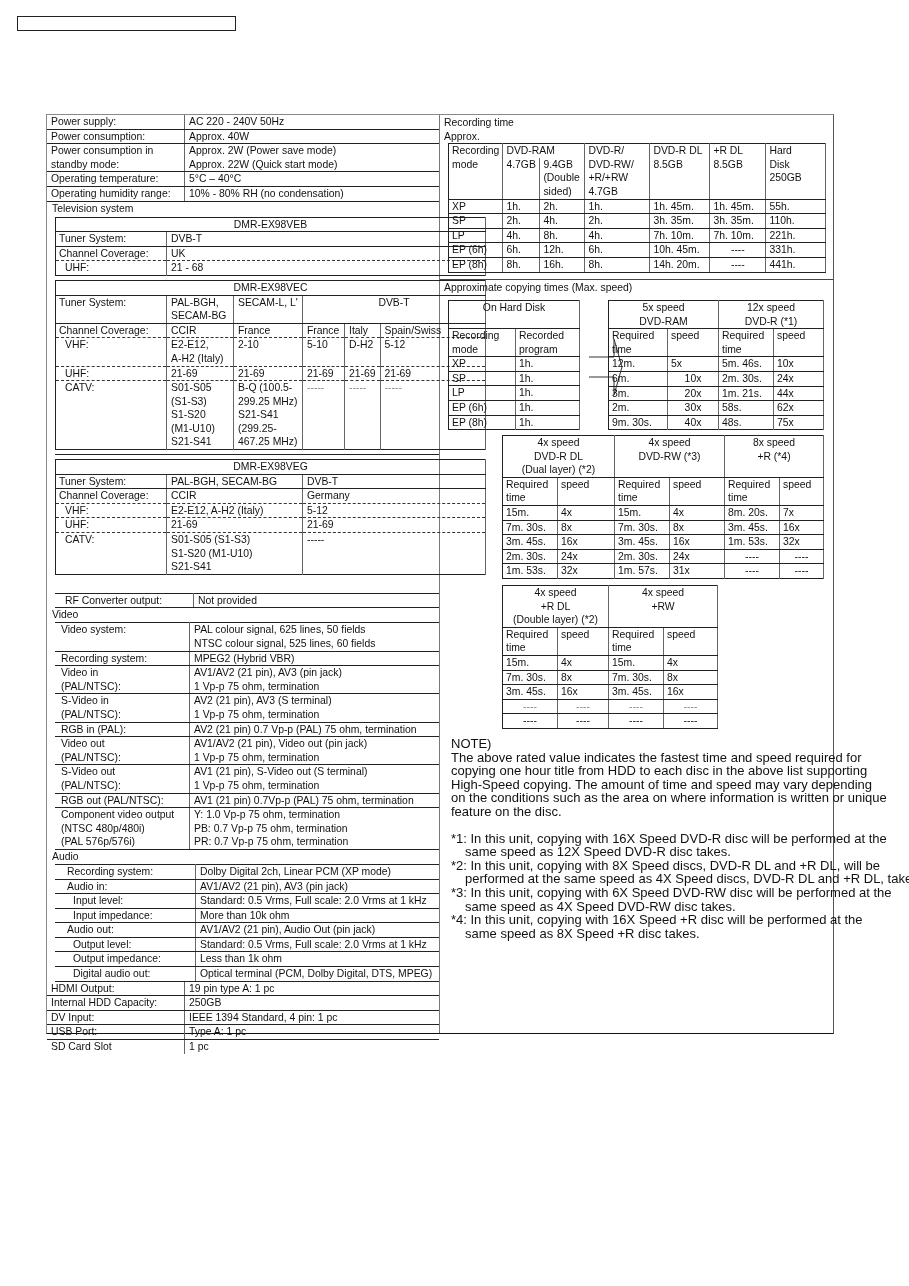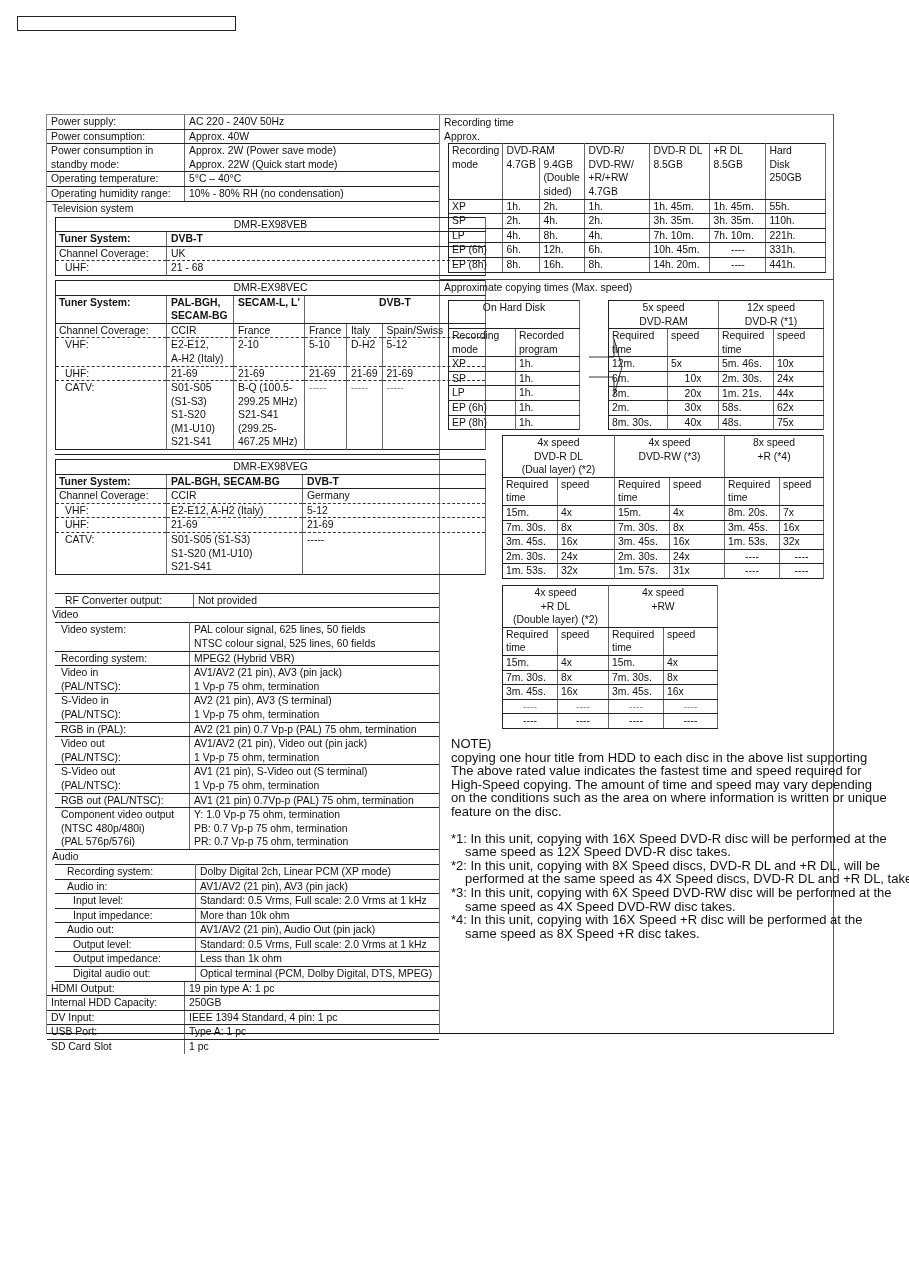--- a/index.html
+++ b/index.html
@@ -11,21 +11,21 @@
   table { border-collapse:collapse; }
   td { padding:0 4px; vertical-align:top; white-space:nowrap; }
   .spec { width:392px; }
   .spec td { border-bottom:1px solid #222; }
   .spec td.k { width:129px; border-right:1px solid #666; }
   .sec { padding:0 5px; height:14px; line-height:14px; }
   .model { margin:1px 0 0 8px; width:431px; border:1px solid #222; }
   .model td { border-right:1px solid #666; }
   .model td.k { width:97px; padding-left:3px; }
   .model .title td { text-align:center; border-bottom:1px solid #222; }
-  .model tr.solid td { border-bottom:1px solid #222;font-weight:bold; }
+  .model tr.solid td { border-bottom:1px solid #222; }
   .model tr.dash td { border-bottom:1px dashed #333; }
   .model td.ind { padding-left:9px; }
   .sub { margin-left:8px; width:384px; }
   .sub td { border-bottom:1px solid #222; }
   .sub td.k { width:124px; border-right:1px solid #666; padding-left:6px; }
   .sub.audio td.k { padding-left:12px; width:118px; }
   .rt { margin-left:8px; width:378px; border:1px solid #222; }
   .rt td { border-right:1px solid #666; border-bottom:1px solid #222; padding:0 3px; }
   .rt td.nb { border-bottom:none; }
   .ct { border:1px solid #222; }
@@ -524,21 +524,21 @@
             <td>1m. 21s.</td>
             <td>44x</td>
           </tr>
       <tr>
             <td>2m.</td>
             <td class="c">30x</td>
             <td>58s.</td>
             <td>62x</td>
           </tr>
       <tr>
-            <td style="border-bottom:none">8m. 30s.</td>
+            <td style="border-bottom:none">9m. 30s.</td>
             <td class="c" style="border-bottom:none">40x</td>
             <td style="border-bottom:none">48s.</td>
             <td style="border-bottom:none">75x</td>
           </tr>
     </tbody>
       </table>
 
     <table class="ct" style="position:absolute; left:62px; top:320px; width:322px;">
       <tbody>
           <tr>
@@ -670,22 +670,22 @@
             <td class="c">----</td>
             <td class="c">----</td>
             <td class="c">----</td>
           </tr>
     </tbody>
       </table>
   </div>
 
   <div class="note">
     <div>NOTE)</div>
+    <div>The above rated value indicates the fastest time and speed required for</div>
     <div>copying one hour title from HDD to each disc in the above list supporting</div>
-    <div>The above rated value indicates the fastest time and speed required for</div>
     <div>High-Speed copying. The amount of time and speed may vary depending</div>
     <div>on the conditions such as the area on where information is written or unique</div>
     <div>feature on the disc.</div>
     <div style="height:13px"></div>
     <div>
         <div>*1: In this unit, copying with 16X Speed DVD-R disc will be performed at the</div>
         <div style="padding-left:14px">same speed as 12X Speed DVD-R disc takes.</div>
       </div>
     <div>
         <div>*2: In this unit, copying with 8X Speed discs, DVD-R DL and +R DL, will be</div>

